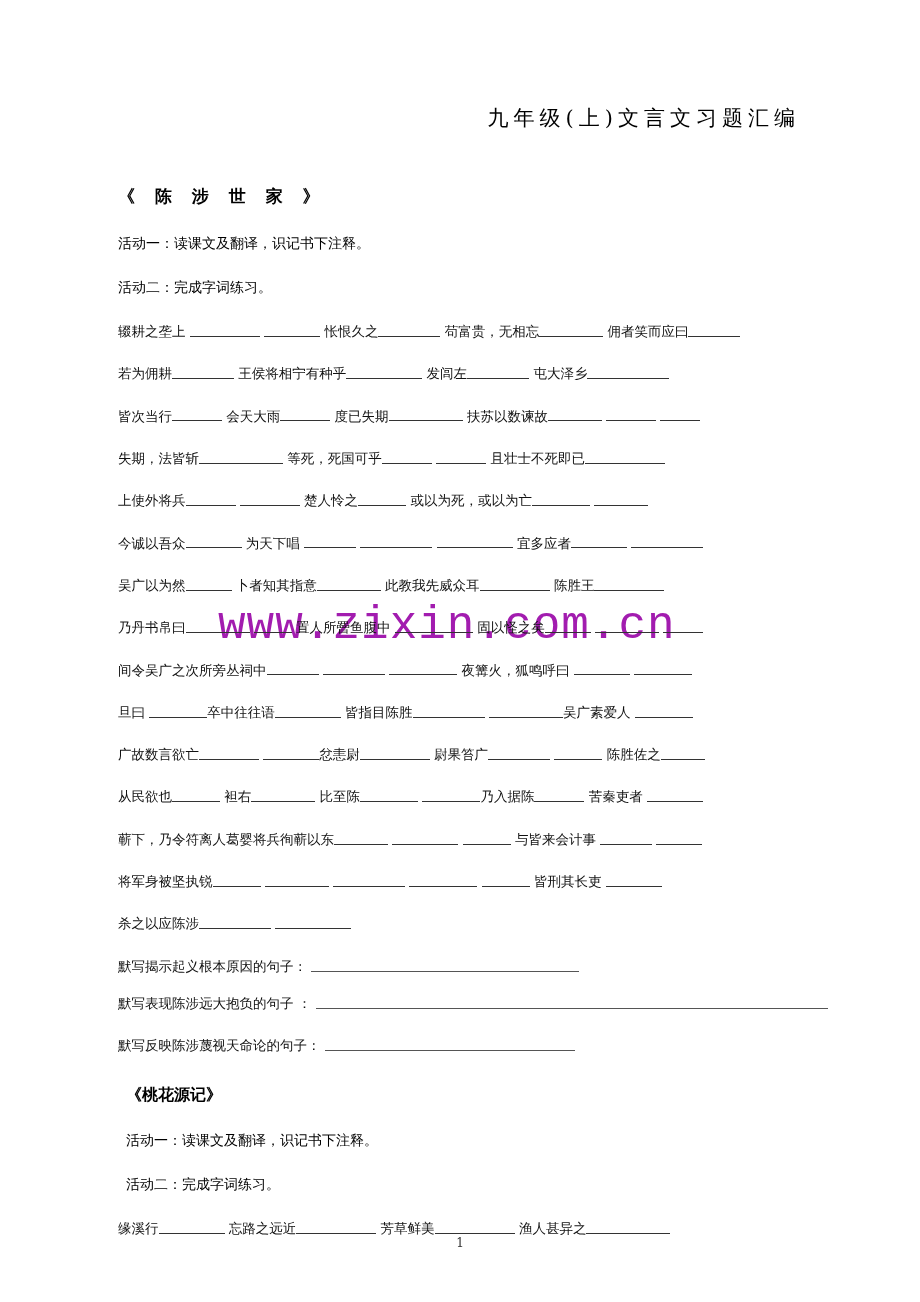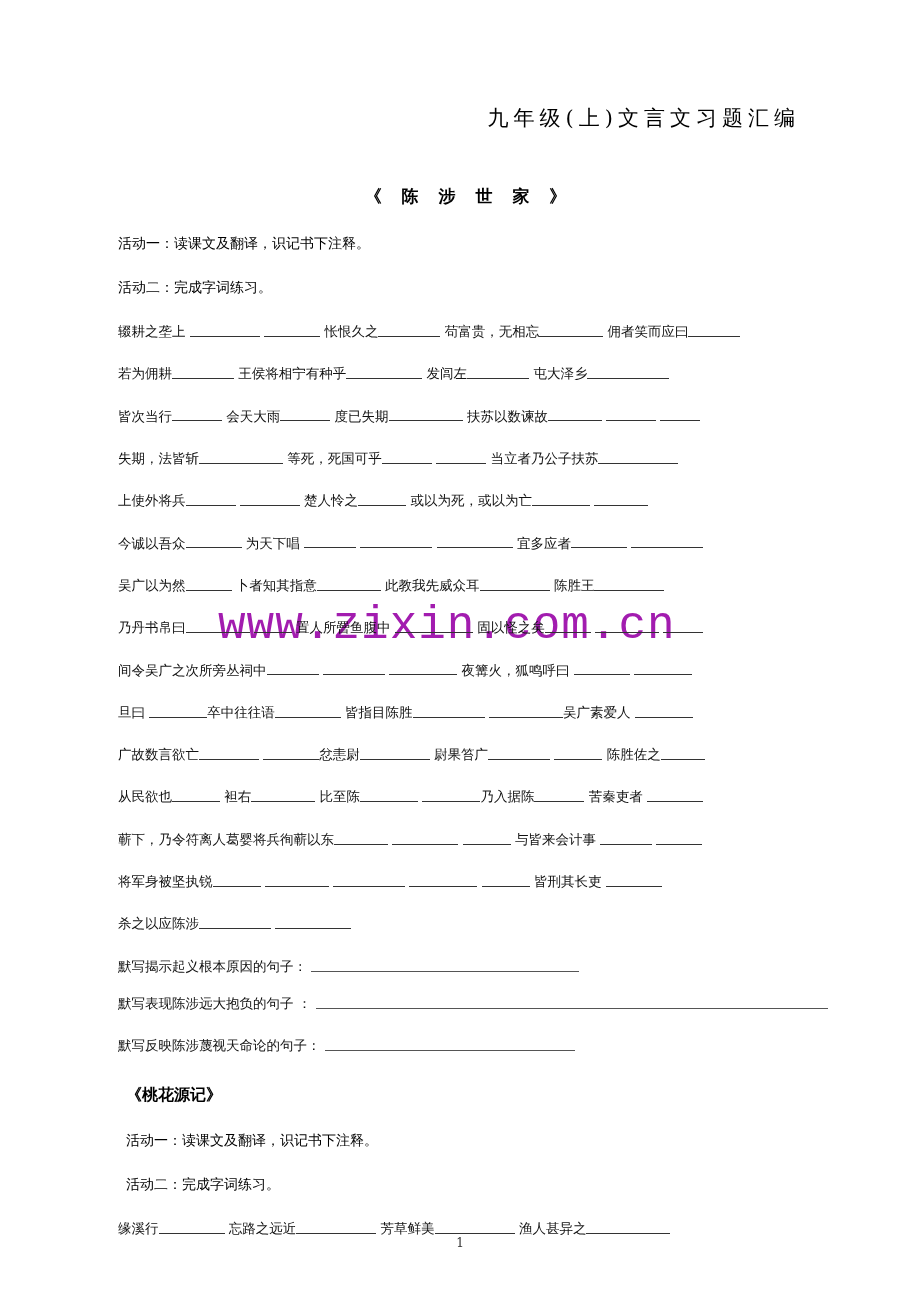--- a/index.html
+++ b/index.html
@@ -47,21 +47,20 @@
     font-weight: 400;
     color: #000;
   }
   .work-title-spaced {
     font-size: 17px;
     font-weight: bold;
     letter-spacing: 7px;
     margin: 0 0 27px 0;
     font-family: "DejaVu Sans", "Liberation Sans", sans-serif;
     color: #000;
-    text-align: center;
   }
   .work-title {
     font-size: 16px;
     font-weight: bold;
     letter-spacing: 0px;
     margin: 0 0 26px 0;
     padding-left: 8px;
     font-family: "DejaVu Sans", "Liberation Sans", sans-serif;
     color: #000;
   }
@@ -126,21 +125,21 @@
     <h1 class="doc-title">九年级(上)文言文习题汇编</h1>
 
     <div>
       <div class="work-title-spaced">《 陈 涉 世 家 》</div>
       <div class="activity">活动一：读课文及翻译，识记书下注释。</div>
       <div class="activity">活动二：完成字词练习。</div>
       <div id="s0-lines">
           <div class="ex-line"><span>辍耕之垄上 </span><span class="blank" style="width: 70px;"></span><span> </span><span class="blank" style="width: 56px;"></span><span> 怅恨久之</span><span class="blank" style="width: 62px;"></span><span>  苟富贵，无相忘</span><span class="blank" style="width: 64px;"></span><span> 佣者笑而应曰</span><span class="blank" style="width: 52px;"></span></div>
           <div class="ex-line"><span>若为佣耕</span><span class="blank" style="width: 62px;"></span><span>   王侯将相宁有种乎</span><span class="blank" style="width: 76px;"></span><span>    发闾左</span><span class="blank" style="width: 62px;"></span><span>   屯大泽乡</span><span class="blank" style="width: 82px;"></span></div>
           <div class="ex-line"><span>皆次当行</span><span class="blank" style="width: 50px;"></span><span>   会天大雨</span><span class="blank" style="width: 50px;"></span><span>   度已失期</span><span class="blank" style="width: 74px;"></span><span>   扶苏以数谏故</span><span class="blank" style="width: 54px;"></span><span> </span><span class="blank" style="width: 50px;"></span><span>  </span><span class="blank" style="width: 40px;"></span></div>
-          <div class="ex-line"><span>失期，法皆斩</span><span class="blank" style="width: 84px;"></span><span>  等死，死国可乎</span><span class="blank" style="width: 50px;"></span><span>  </span><span class="blank" style="width: 50px;"></span><span>   当立者乃公子扶苏</span><span class="blank" style="width: 80px;"></span></div>
+          <div class="ex-line"><span>失期，法皆斩</span><span class="blank" style="width: 84px;"></span><span>  等死，死国可乎</span><span class="blank" style="width: 50px;"></span><span>  </span><span class="blank" style="width: 50px;"></span><span>   且壮士不死即已</span><span class="blank" style="width: 80px;"></span></div>
           <div class="ex-line"><span>上使外将兵</span><span class="blank" style="width: 50px;"></span><span> </span><span class="blank" style="width: 60px;"></span><span>   楚人怜之</span><span class="blank" style="width: 48px;"></span><span>  或以为死，或以为亡</span><span class="blank" style="width: 58px;"></span><span> </span><span class="blank" style="width: 54px;"></span></div>
           <div class="ex-line"><span>今诚以吾众</span><span class="blank" style="width: 56px;"></span><span>   为天下唱 </span><span class="blank" style="width: 52px;"></span><span> </span><span class="blank" style="width: 72px;"></span><span> </span><span class="blank" style="width: 76px;"></span><span>   宜多应者</span><span class="blank" style="width: 56px;"></span><span> </span><span class="blank" style="width: 72px;"></span></div>
           <div class="ex-line"><span>吴广以为然</span><span class="blank" style="width: 46px;"></span><span>  卜者知其指意</span><span class="blank" style="width: 64px;"></span><span>   此教我先威众耳</span><span class="blank" style="width: 70px;"></span><span>   陈胜王</span><span class="blank" style="width: 70px;"></span></div>
           <div class="ex-line"><span>乃丹书帛曰</span><span class="blank" style="width: 64px;"></span><span>  </span><span class="blank" style="width: 38px;"></span><span>   置人所罾鱼腹中 </span><span class="blank" style="width: 78px;"></span><span>  固以怪之矣</span><span class="blank" style="width: 46px;"></span><span> </span><span class="blank" style="width: 64px;"></span><span>  </span><span class="blank" style="width: 40px;"></span></div>
           <div class="ex-line"><span>间令吴广之次所旁丛祠中</span><span class="blank" style="width: 52px;"></span><span> </span><span class="blank" style="width: 62px;"></span><span>  </span><span class="blank" style="width: 68px;"></span><span>   夜篝火，狐鸣呼曰 </span><span class="blank" style="width: 56px;"></span><span>  </span><span class="blank" style="width: 58px;"></span></div>
           <div class="ex-line"><span>旦曰 </span><span class="blank" style="width: 58px;"></span><span>卒中往往语</span><span class="blank" style="width: 66px;"></span><span>  皆指目陈胜</span><span class="blank" style="width: 72px;"></span><span>  </span><span class="blank" style="width: 74px;"></span><span>吴广素爱人 </span><span class="blank" style="width: 58px;"></span></div>
           <div class="ex-line"><span>广故数言欲亡</span><span class="blank" style="width: 60px;"></span><span>  </span><span class="blank" style="width: 56px;"></span><span>忿恚尉</span><span class="blank" style="width: 70px;"></span><span>  尉果笞广</span><span class="blank" style="width: 62px;"></span><span>  </span><span class="blank" style="width: 48px;"></span><span>  陈胜佐之</span><span class="blank" style="width: 44px;"></span></div>
           <div class="ex-line"><span>从民欲也</span><span class="blank" style="width: 48px;"></span><span>  袒右</span><span class="blank" style="width: 64px;"></span><span>   比至陈</span><span class="blank" style="width: 58px;"></span><span>  </span><span class="blank" style="width: 58px;"></span><span>乃入据陈</span><span class="blank" style="width: 50px;"></span><span>  苦秦吏者 </span><span class="blank" style="width: 56px;"></span></div>
           <div class="ex-line"><span>蕲下，乃令符离人葛婴将兵徇蕲以东</span><span class="blank" style="width: 54px;"></span><span> </span><span class="blank" style="width: 66px;"></span><span> </span><span class="blank" style="width: 48px;"></span><span>  与皆来会计事 </span><span class="blank" style="width: 52px;"></span><span>  </span><span class="blank" style="width: 46px;"></span></div>
           <div class="ex-line"><span>将军身被坚执锐</span><span class="blank" style="width: 48px;"></span><span> </span><span class="blank" style="width: 64px;"></span><span> </span><span class="blank" style="width: 72px;"></span><span> </span><span class="blank" style="width: 68px;"></span><span> </span><span class="blank" style="width: 48px;"></span><span>   皆刑其长吏 </span><span class="blank" style="width: 56px;"></span></div>

